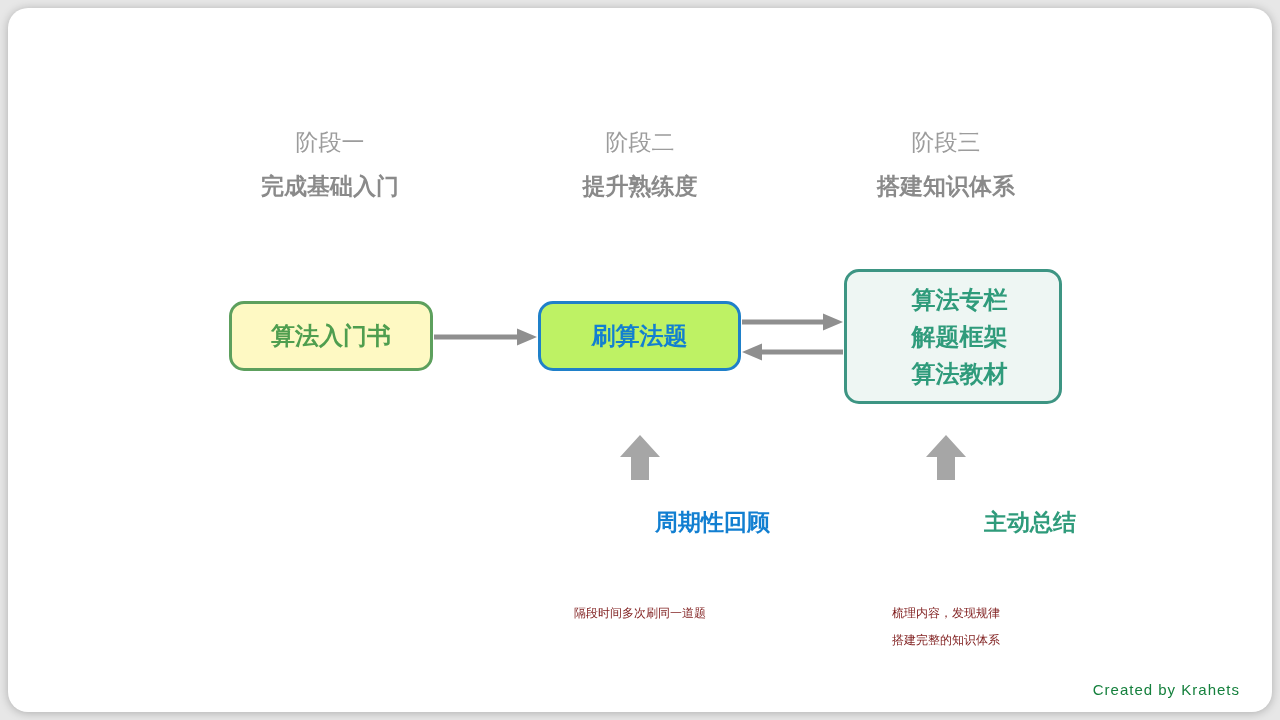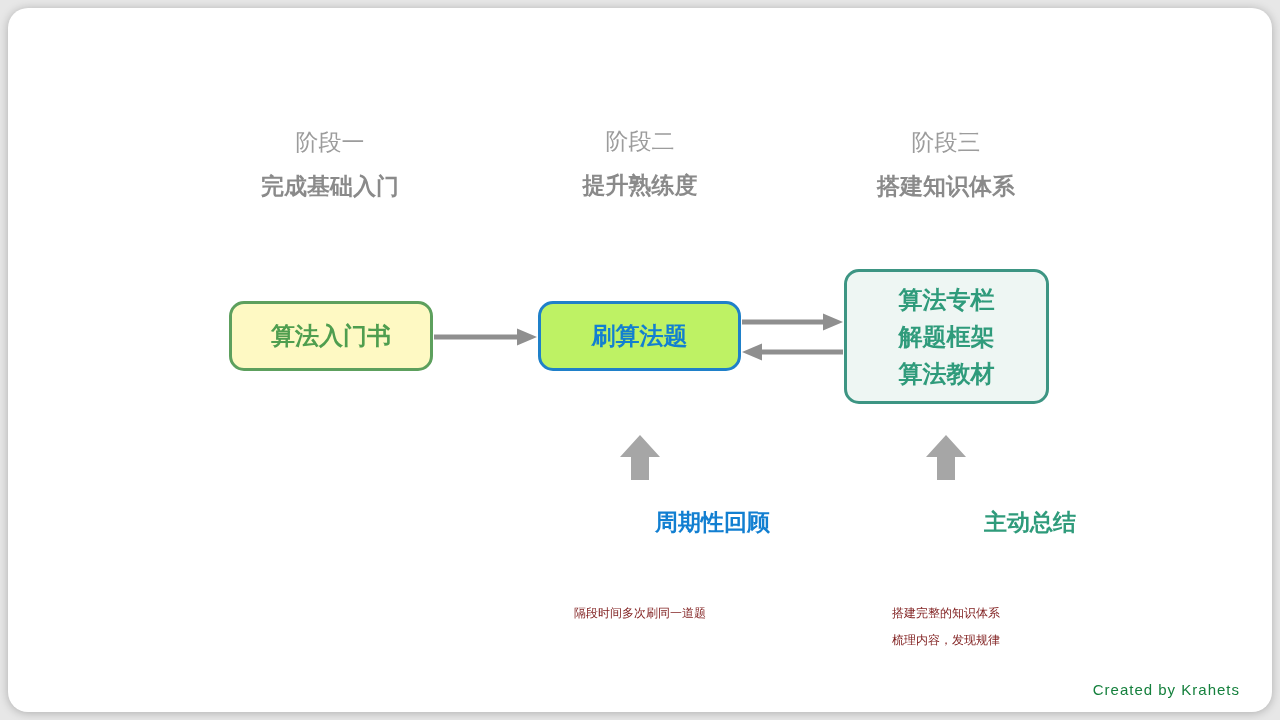--- a/index.html
+++ b/index.html
@@ -49,36 +49,36 @@
 </style>
 </head>
 <body>
 
 <div class="card"></div>
 
 <div class="abs stage" style="left:220px; top:128px;">
   <div class="stage-label">阶段一</div>
   <div class="stage-subtitle">完成基础入门</div>
 </div>
-<div class="abs stage" style="left:530px; top:128px;font-family:Liberation Serif, serif;">
+<div class="abs stage" style="left:530px; top:128px;">
   <div class="stage-label">阶段二</div>
   <div class="stage-subtitle">提升熟练度</div>
 </div>
 <div class="abs stage" style="left:836px; top:128px;">
   <div class="stage-label">阶段三</div>
   <div class="stage-subtitle">搭建知识体系</div>
 </div>
 
 <div class="node node-green" style="left:229px; top:301px; width:198px; height:64px;">
   <span class="node-line">算法入门书</span>
 </div>
 <div class="node node-blue" style="left:538px; top:301px; width:197px; height:64px;">
   <span class="node-line">刷算法题</span>
 </div>
-<div class="node node-teal" style="left:844px; top:269px; width:199px; height:129px;">
+<div class="node node-teal" style="left:844px; top:269px; width:199px; height:129px;padding-left:13px;">
   <span class="node-line">算法专栏</span>
   <span class="node-line">解题框架</span>
   <span class="node-line">算法教材</span>
 </div>
 
 <svg class="svg-overlay" width="1280" height="720" viewBox="0 0 1280 720">
 
   <g>
     <line x1="434" y1="337" x2="517" y2="337" stroke="#8f8f8f" stroke-width="5"></line>
     <polygon points="517,328.5 537,337 517,345.5" fill="#8f8f8f"></polygon>
@@ -99,17 +99,17 @@
   <polygon points="946,435 966,457 955,457 955,480 937,480 937,457 926,457" fill="#a6a6a6"></polygon>
 </svg>
 
 <div class="annot-title blue" style="left:510px; top:508px;">周期性回顾</div>
 <div class="annot-desc" style="left:480px; top:557px;">
   <div>隔段时间多次刷同一道题</div>
 </div>
 
 <div class="annot-title teal" style="left:816px; top:508px;">主动总结</div>
 <div class="annot-desc" style="left:786px; top:557px;">
+  <div>梳理内容，发现规律</div>
   <div>搭建完整的知识体系</div>
-  <div>梳理内容，发现规律</div>
 </div>
 
 <div class="credit">Created by Krahets</div>
 
 </body></html>

